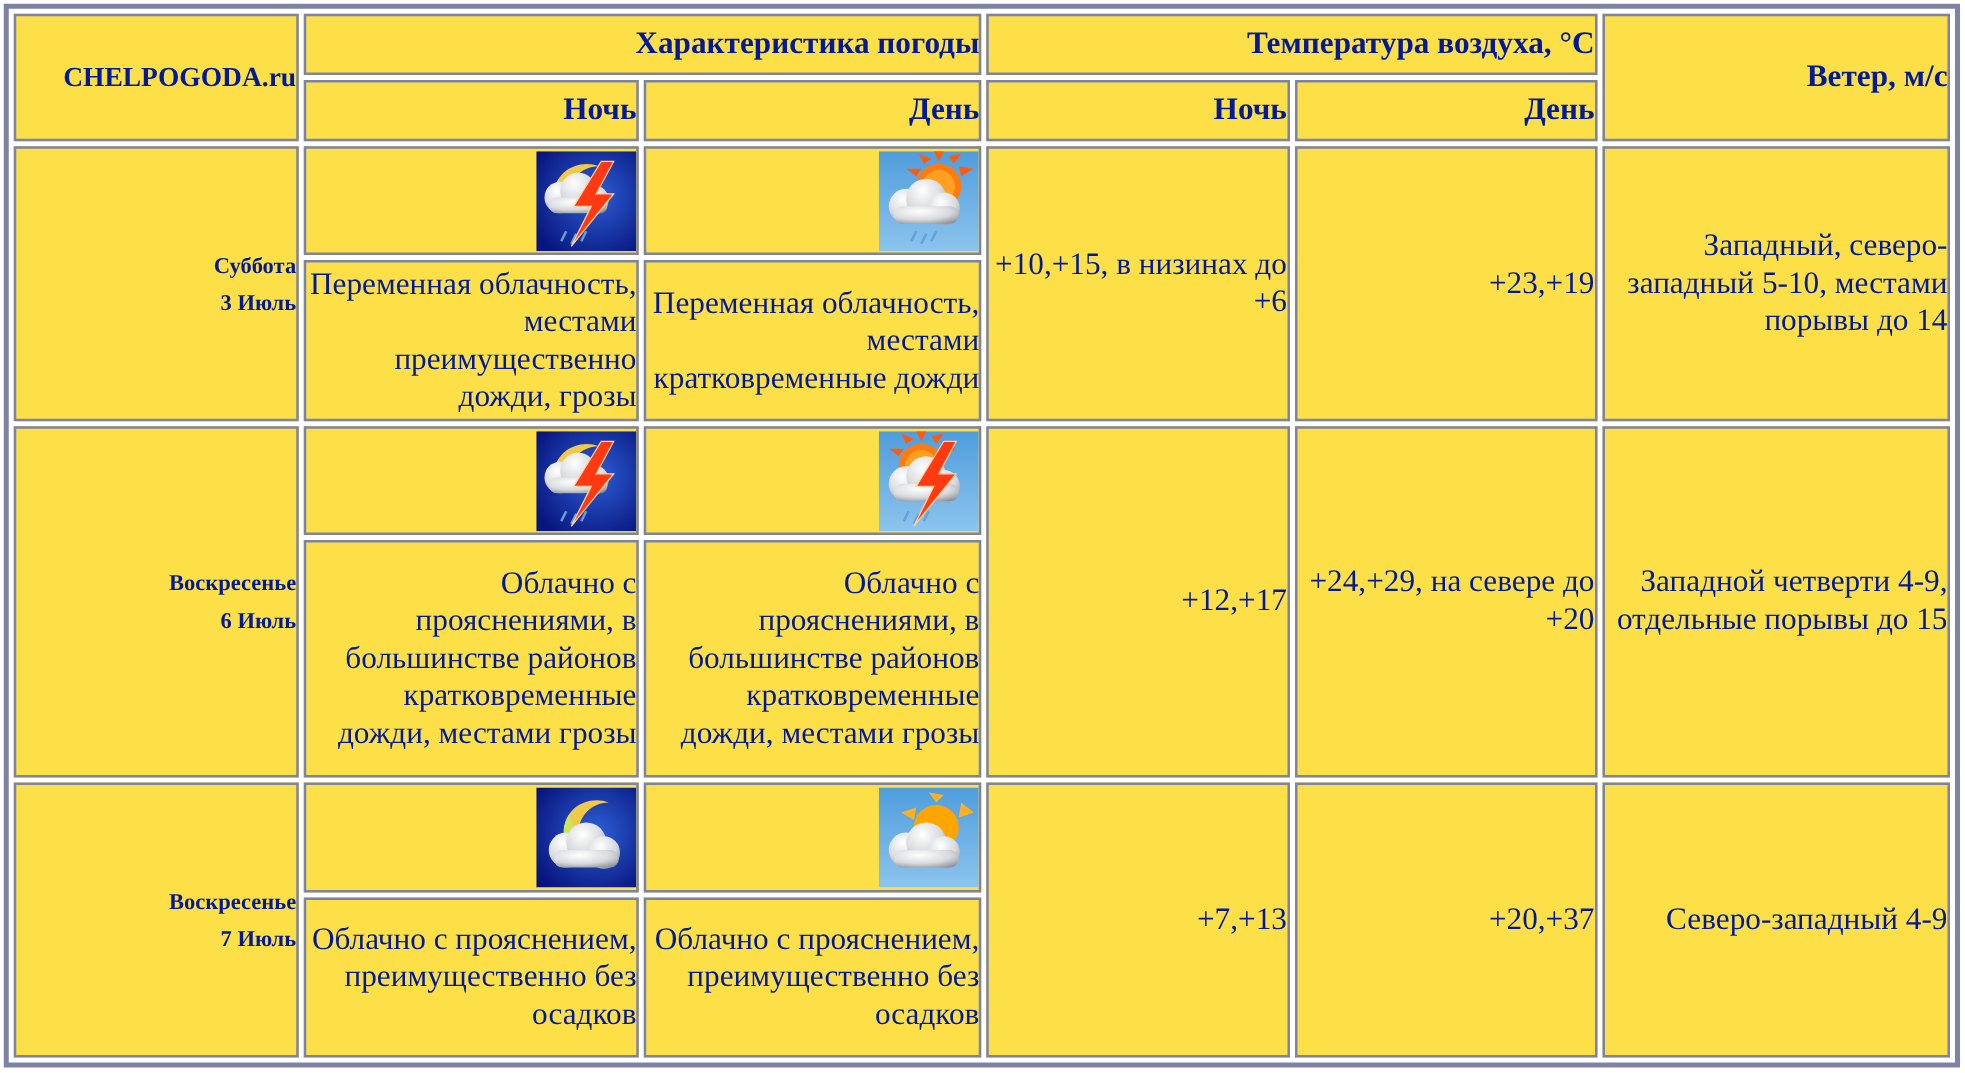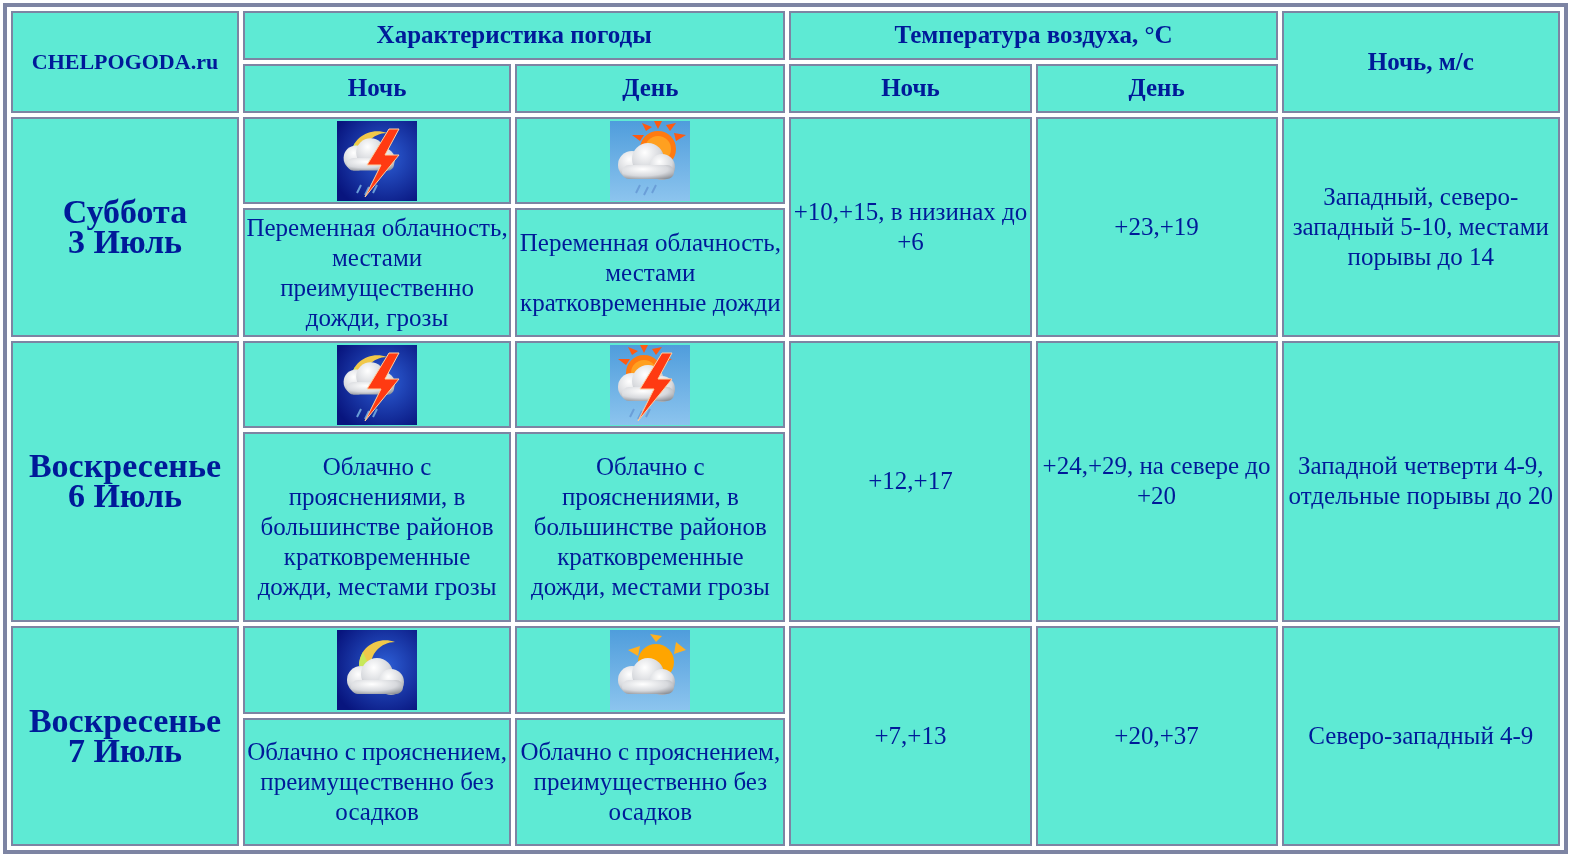--- a/index.html
+++ b/index.html
@@ -12,26 +12,26 @@
     border: 4px solid #7d84a3;
     box-sizing: border-box;
     table-layout: fixed;
     background: #ffffff;
     font-family: "Liberation Serif", "DejaVu Serif", serif;
     color: #001a99;
   }
   .forecast td, .forecast th {
     border: 2px solid #7d84a3;
     padding: 0;
-    text-align: center;
+    text-align: right;
     vertical-align: middle;
-    background: #5eead4;
+    background: #fde047;
   }
   .forecast th { font-weight: bold; font-size: 25px; }
-  .forecast td.day { font-weight: bold; font-size: 34px; line-height: 30px; }
+  .forecast td.day { font-weight: bold; font-size: 18px; line-height: 30px; }
   .forecast td.desc, .forecast td.val { font-size: 25px; line-height: 30px; font-weight: normal; }
   .brand { font-size: 22px !important; margin-top: 48px; }
   .icon-cell { height: 80px; }
   .wicon {
     display: inline-block; width: 80px; height: 80px; vertical-align: middle;
   }
   .wicon svg { width: 80px; height: 80px; display: block; }
 </style>
 </head>
 <body>
@@ -88,21 +88,21 @@
     <col style="width:268px">
     <col style="width:240px">
     <col style="width:240px">
     <col style="width:276px">
   </colgroup>
   <tbody>
       <tr style="height:48px">
     <th rowspan="2" class="brand">CHELPOGODA.ru</th>
     <th colspan="2">Характеристика погоды</th>
     <th colspan="2">Температура воздуха, °С</th>
-    <th rowspan="2">Ночь, м/с</th>
+    <th rowspan="2">Ветер, м/с</th>
   </tr>
   <tr style="height:48px">
     <th>Ночь</th>
     <th>День</th>
     <th>Ночь</th>
     <th>День</th>
   </tr>
 
   <tr class="icon-row" style="height:86px">
     <td rowspan="2" class="day">
@@ -161,21 +161,21 @@
               <rect width="80" height="80" fill="url(#dayBg)"></rect>
               <use href="#sun" transform="translate(-14,0)"></use>
               <use href="#cloud" transform="translate(-6,-8)"></use>
               <use href="#rain"></use>
               <use href="#bolt"></use>
             </svg>
       </span>
     </td>
     <td rowspan="2" class="val">+12,+17</td>
     <td rowspan="2" class="val">+24,+29, на севере до +20</td>
-    <td rowspan="2" class="val">Западной четверти 4-9, отдельные порывы до 20</td>
+    <td rowspan="2" class="val">Западной четверти 4-9, отдельные порывы до 15</td>
   </tr>
   <tr style="height:186px">
     <td class="desc">Облачно с прояснениями, в большинстве районов кратковременные дожди, местами грозы</td>
     <td class="desc">Облачно с прояснениями, в большинстве районов кратковременные дожди, местами грозы</td>
   </tr>
 
   <tr class="icon-row" style="height:86px">
     <td rowspan="2" class="day">
       <span>Воскресенье</span><br>
       <span>7 Июль</span>

